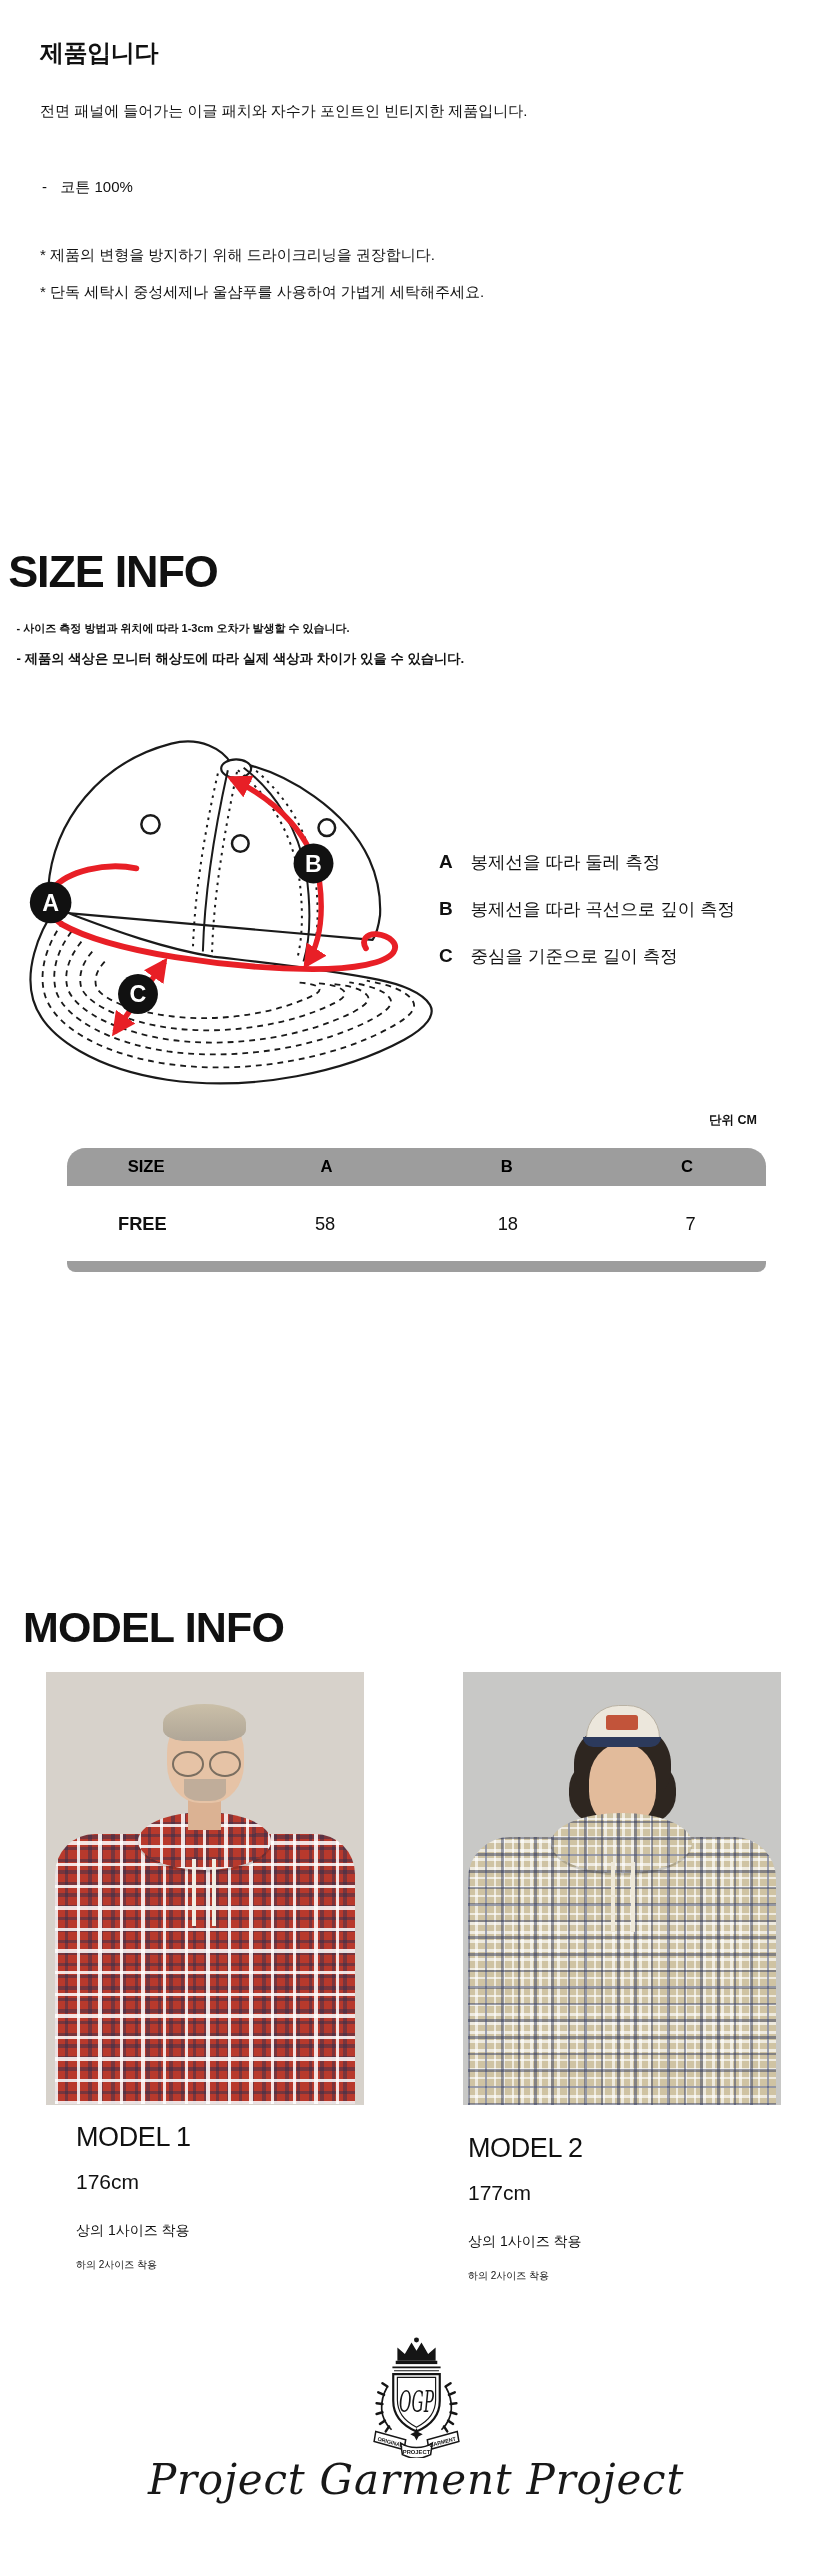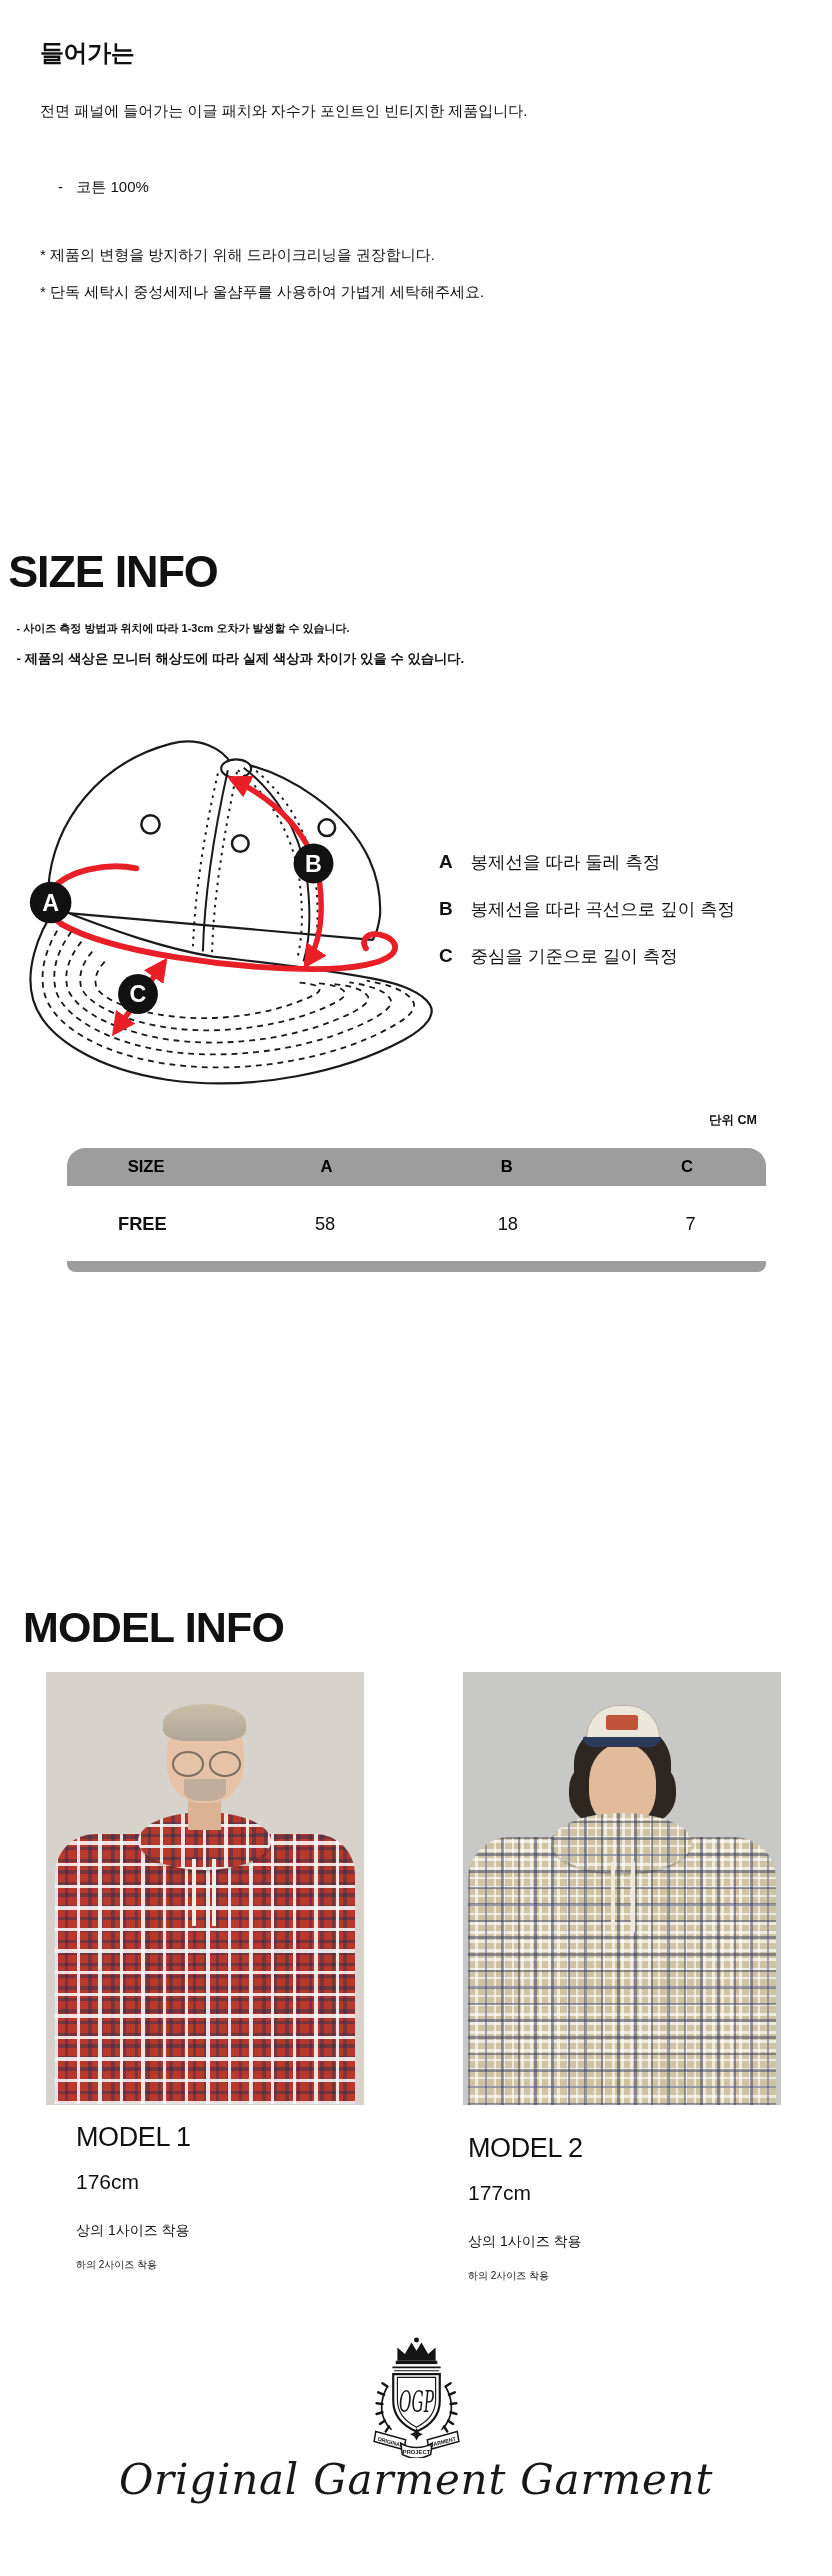--- a/index.html
+++ b/index.html
@@ -1,21 +1,21 @@
 <!DOCTYPE html>
 <html style="font-size:13.3px"><head>
 <meta charset="utf-8">
 <style>
   html,body{margin:0;padding:0;background:#fff;}
   body{width:832px;height:2576px;position:relative;font-family:"Liberation Sans",sans-serif;color:#111;}
   .abs{position:absolute;}
   
   .desc-title{left:40px;top:37px;font-size:24px;font-weight:700;letter-spacing:-0.4px;}
   .desc-intro{left:40px;top:102px;font-size:15px;}
-  .desc-material{left:42px;top:178px;font-size:15px;margin-left:16px;}
+  .desc-material{left:42px;top:178px;font-size:15px;}
   .desc-material .dash{margin-right:13.3px;}
   .care-1{left:40px;top:246px;font-size:15px;}
   .care-2{left:40px;top:283px;font-size:15px;}
   
   .size-title{left:8.3px;top:549px;font-size:45px;font-weight:700;letter-spacing:-1.2px;line-height:1;}
   .size-note-1{left:16.6px;top:621px;font-size:11px;font-weight:700;}
   .size-note-2{left:16.6px;top:650px;font-size:13.3px;font-weight:700;}
   .cap-svg{left:12.5px;top:722px;}
   .legend-row{display:flex;align-items:baseline;gap:11.6px;}
   .legend-key{font-size:19px;font-weight:700;min-width:20px;}
@@ -51,21 +51,21 @@
     repeating-linear-gradient(90deg,rgba(255,255,255,.65) 7.5px 10px,transparent 10px 16.6px),
     repeating-linear-gradient(0deg,rgba(255,255,255,.65) 7.5px 10px,transparent 10px 16.6px);}
   
   .crest{left:354px;top:2335px;}
   .script-text{left:0;top:2455px;width:832px;text-align:center;
     font-family:"DejaVu Serif",serif;font-style:italic;font-size:42px;letter-spacing:0.8px;color:#181818;}
 </style>
 </head>
 <body>
 
-<div class="abs desc-title">들어가는</div>
+<div class="abs desc-title">제품입니다</div>
 <div class="abs desc-intro">전면 패널에 들어가는 이글 패치와 자수가 포인트인 빈티지한 제품입니다.</div>
 <div class="abs desc-material">
   <span class="dash">-</span><span>코튼 100%</span>
 </div>
 <div class="abs care-1">* 제품의 변형을 방지하기 위해 드라이크리닝을 권장합니다.</div>
 <div class="abs care-2">* 단독 세탁시 중성세제나 울샴푸를 사용하여 가볍게 세탁해주세요.</div>
 
 <div class="abs size-title">SIZE INFO</div>
 <div class="abs size-note-1">- 사이즈 측정 방법과 위치에 따라 1-3cm 오차가 발생할 수 있습니다.</div>
 <div class="abs size-note-2">- 제품의 색상은 모니터 해상도에 따라 실제 색상과 차이가 있을 수 있습니다.</div>
@@ -208,14 +208,14 @@
   <g font-family="Liberation Sans, sans-serif" font-weight="700" fill="#151515">
     <path d="M26,116 L62,126 L60,138 L24,128 Z" fill="#fff" stroke="#151515" stroke-width="1.8"></path>
     <path d="M124,116 L88,126 L90,138 L126,128 Z" fill="#fff" stroke="#151515" stroke-width="1.8"></path>
     <path d="M56,130 C66,137 84,137 94,130 L92,144 C80,150 70,150 58,144 Z" fill="#fff" stroke="#151515" stroke-width="1.8"></path>
     <text x="43" y="131" font-size="6.5" text-anchor="middle" transform="rotate(15 43 131)">ORIGINAL</text>
     <text x="107" y="131" font-size="6.5" text-anchor="middle" transform="rotate(-15 107 131)">GARMENT</text>
     <text x="75" y="143" font-size="7" text-anchor="middle">PROJECT</text>
   </g>
 </svg>
 
-<div class="abs script-text">Original Garment Garment</div>
+<div class="abs script-text">Project Garment Project</div>
 
 
 </body></html>

